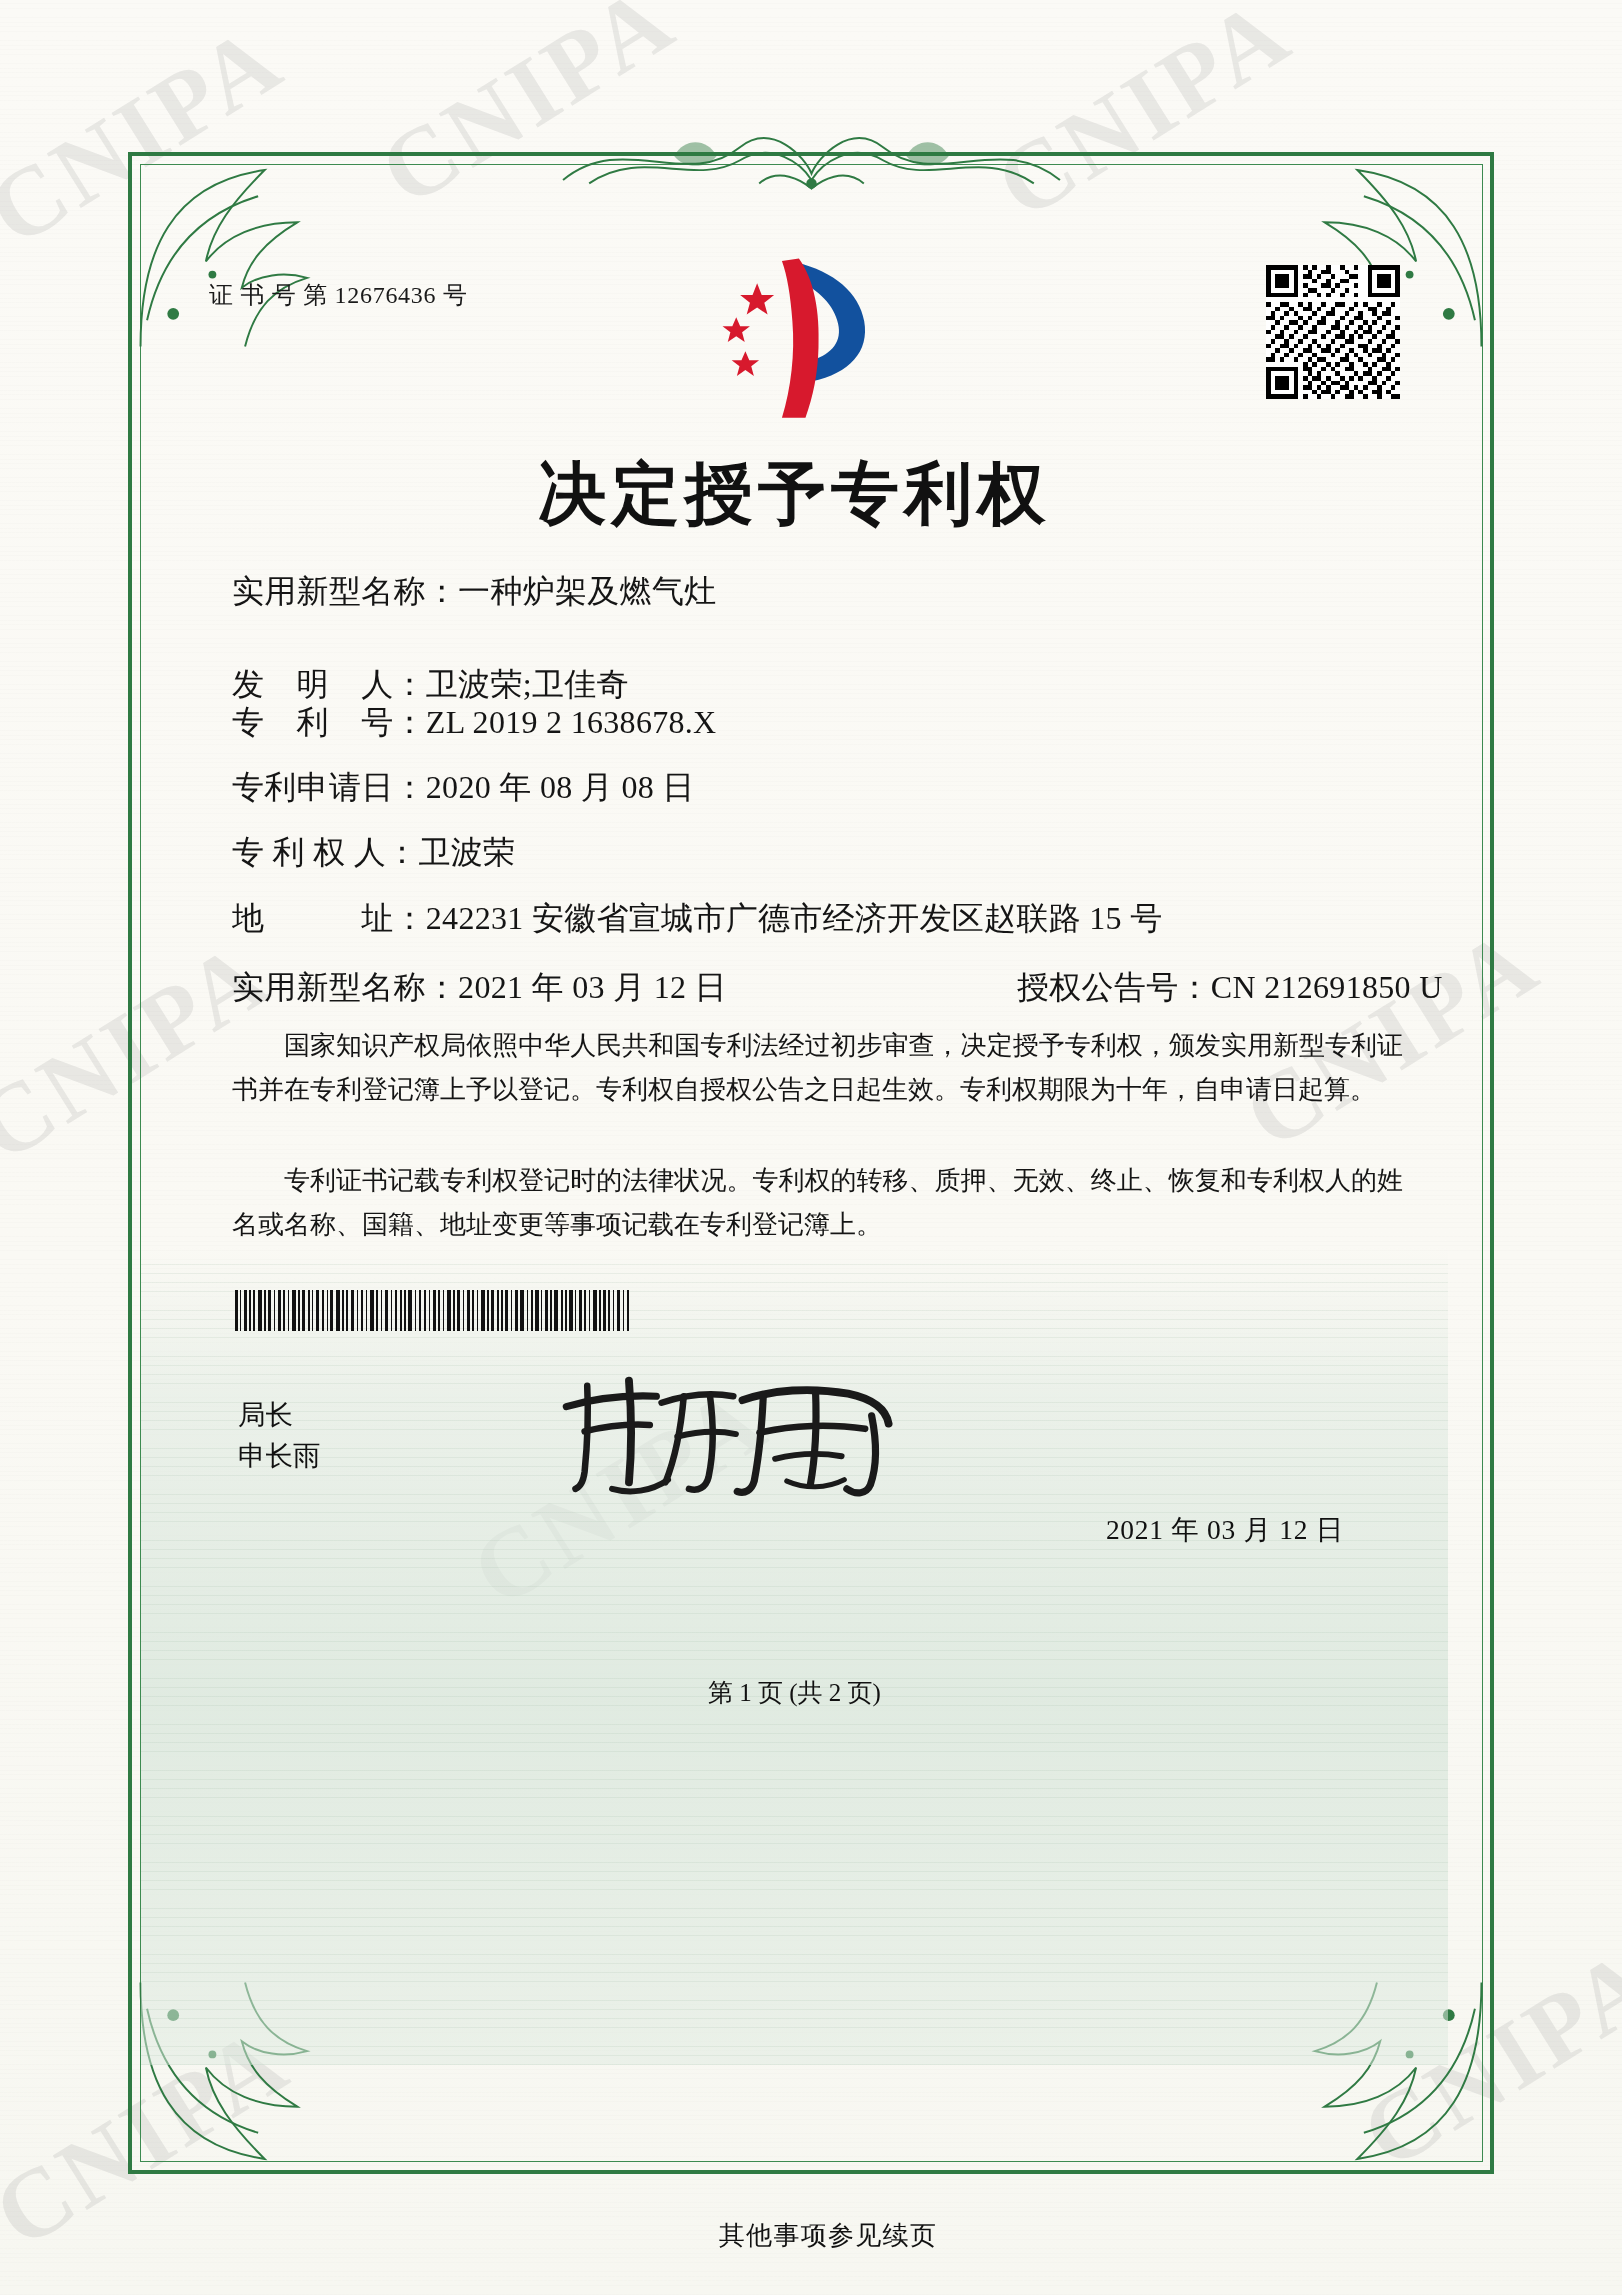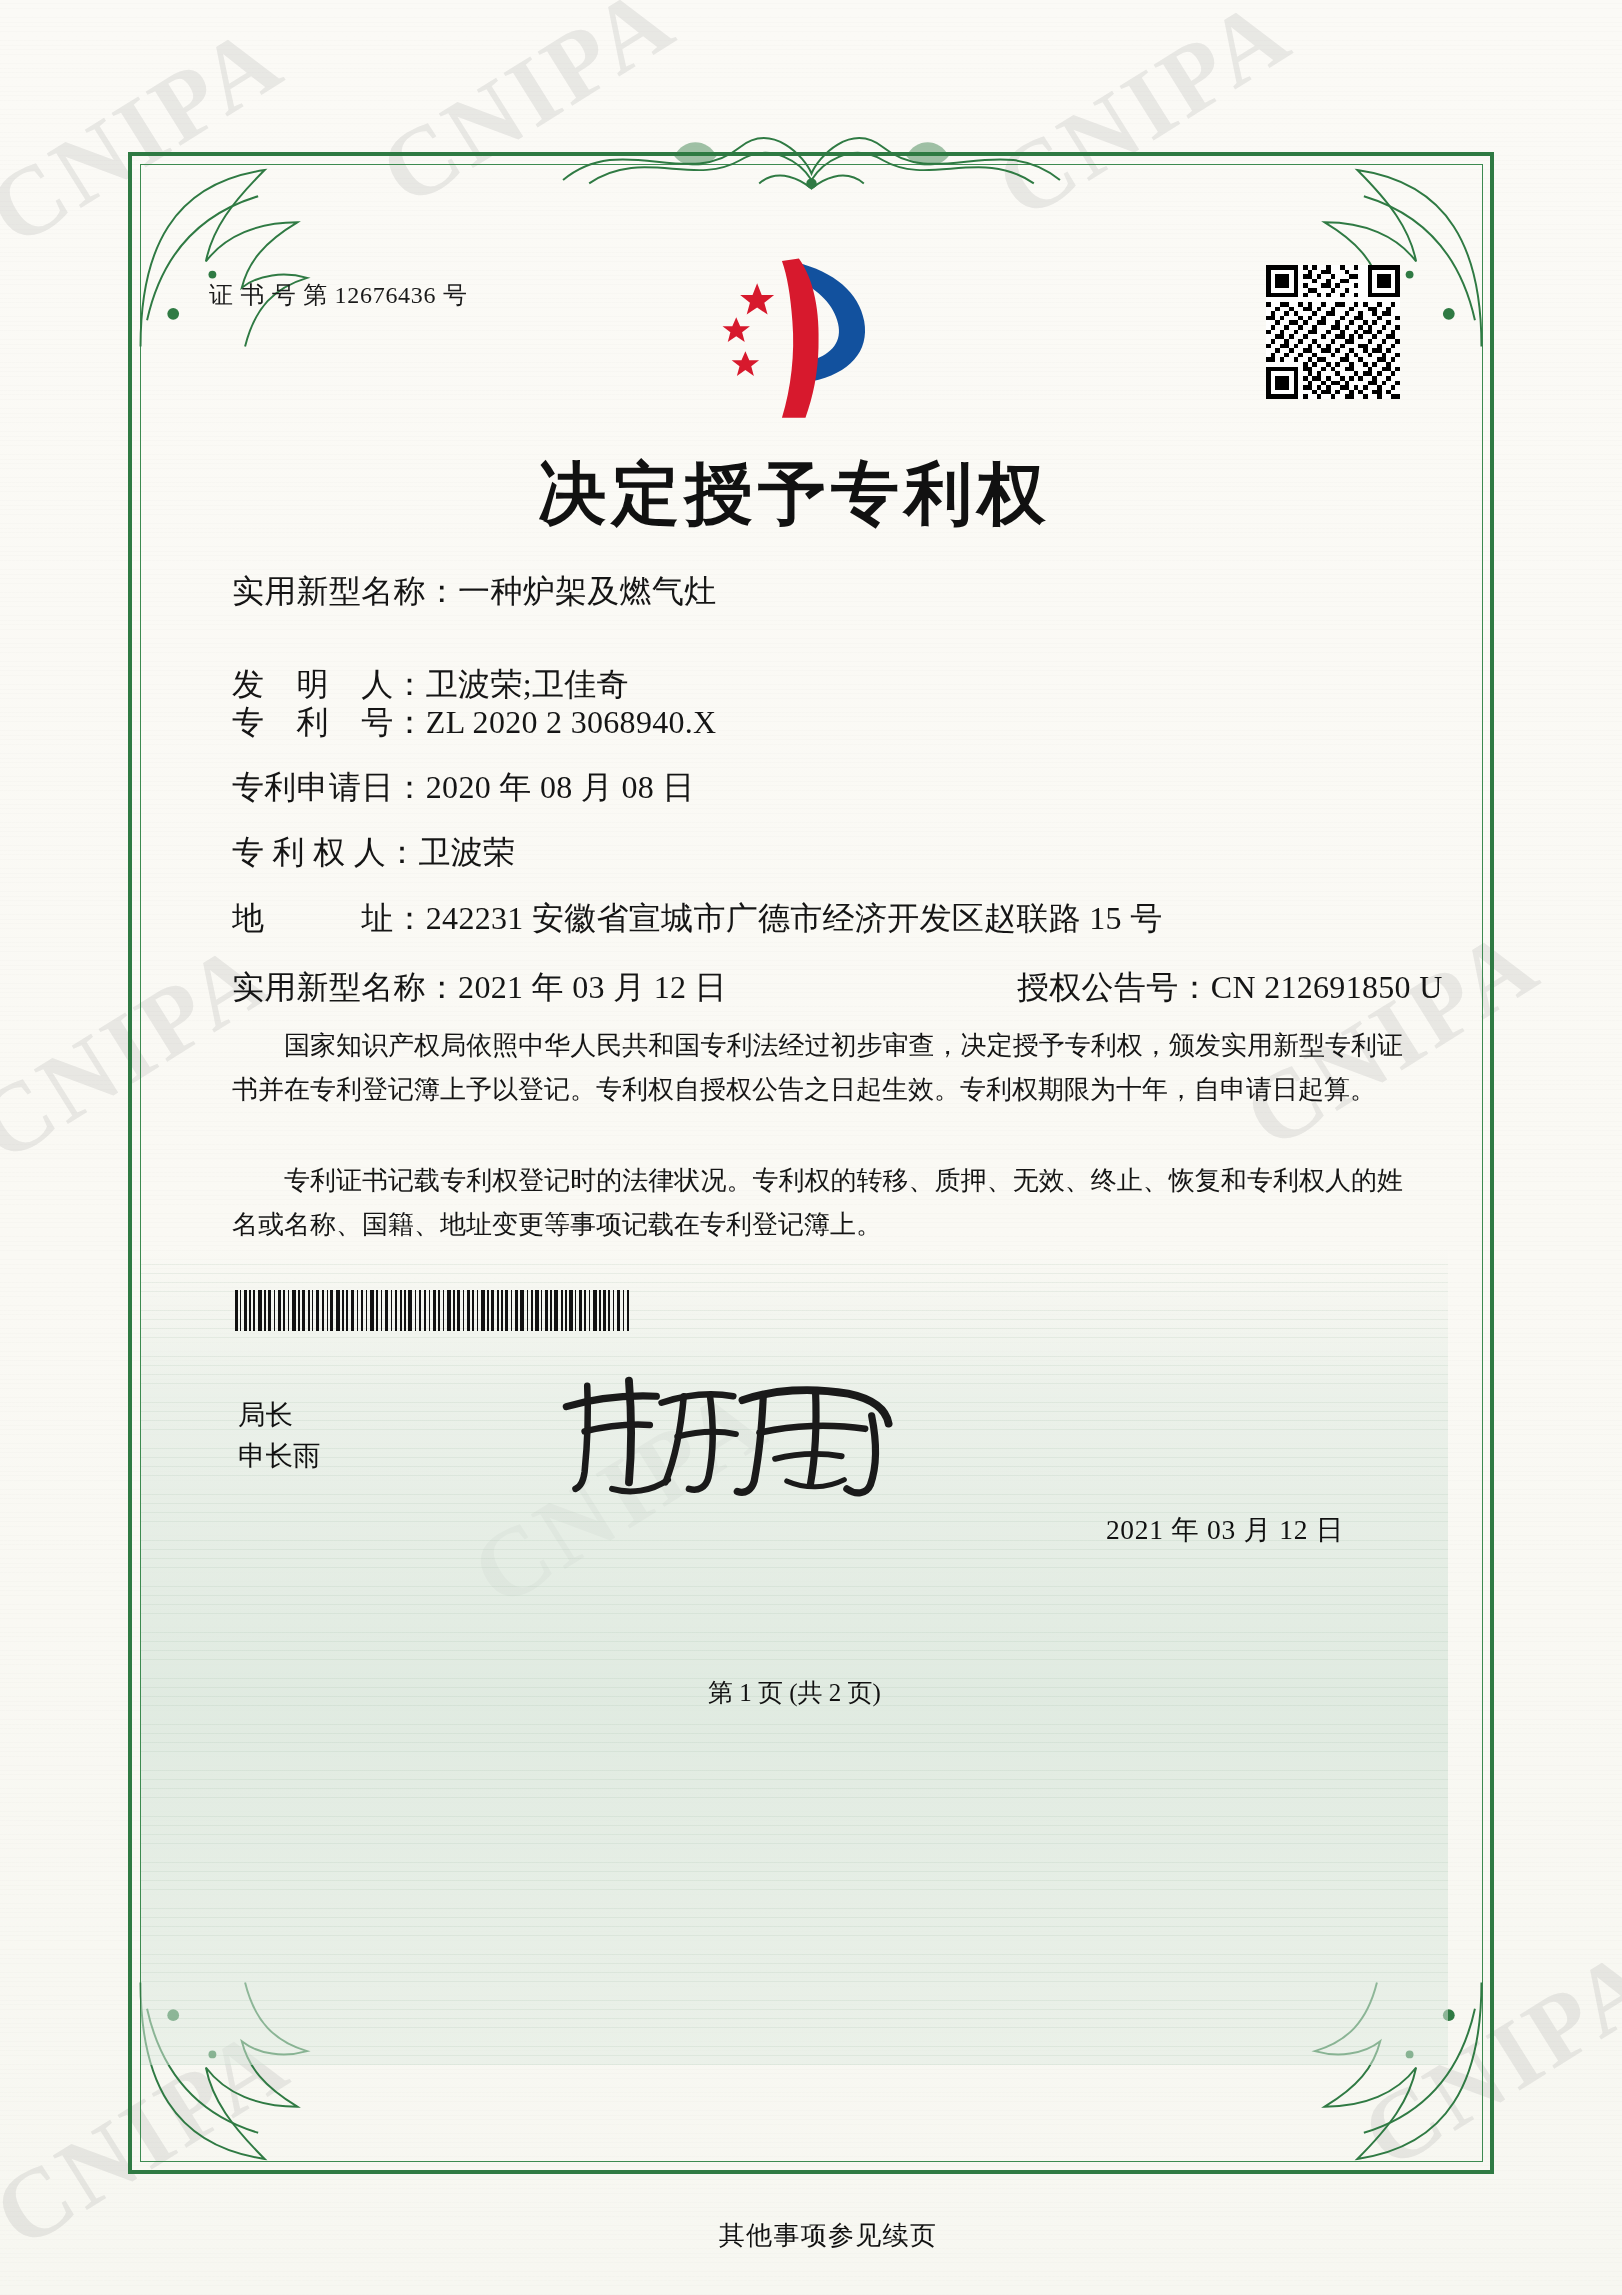--- a/index.html
+++ b/index.html
@@ -536,21 +536,21 @@
 
     <div class="field-row" style="top:406px;">
       <span class="field-label">实用新型名称：</span><span class="field-value">一种炉架及燃气灶</span>
     </div>
 
     <div class="field-row" style="top:499px;">
       <span class="field-label">发　明　人：</span><span class="field-value">卫波荣;卫佳奇</span>
     </div>
 
     <div class="field-row" style="top:537px;">
-      <span class="field-label">专　利　号：</span><span class="field-value">ZL 2020 2 3068940.X</span>
+      <span class="field-label">专　利　号：</span><span class="field-value">ZL 2019 2 1638678.X</span>
     </div>
 
     <div class="field-row" style="top:602px;text-align:right;">
       <span class="field-label">专利申请日：</span><span class="field-value">2020 年 08 月 08 日</span>
     </div>
 
     <div class="field-row" style="top:667px;">
       <span class="field-label">专 利 权 人：</span><span class="field-value">卫波荣</span>
     </div>
 

